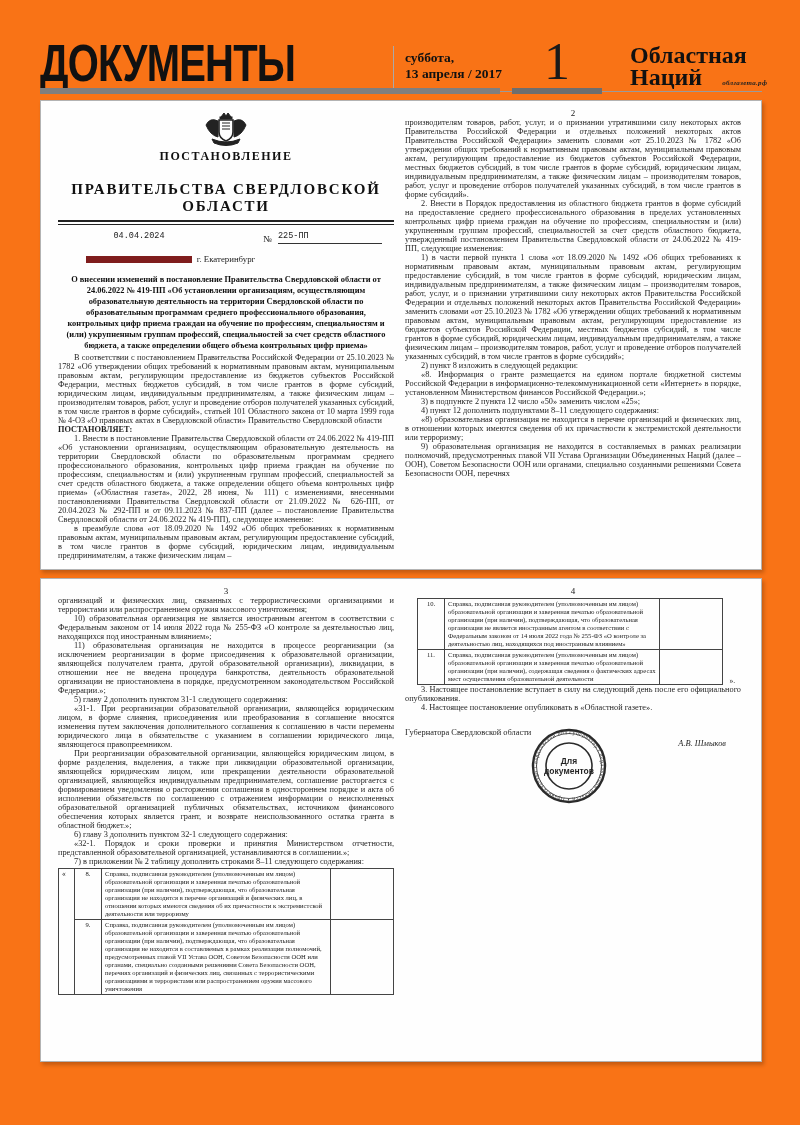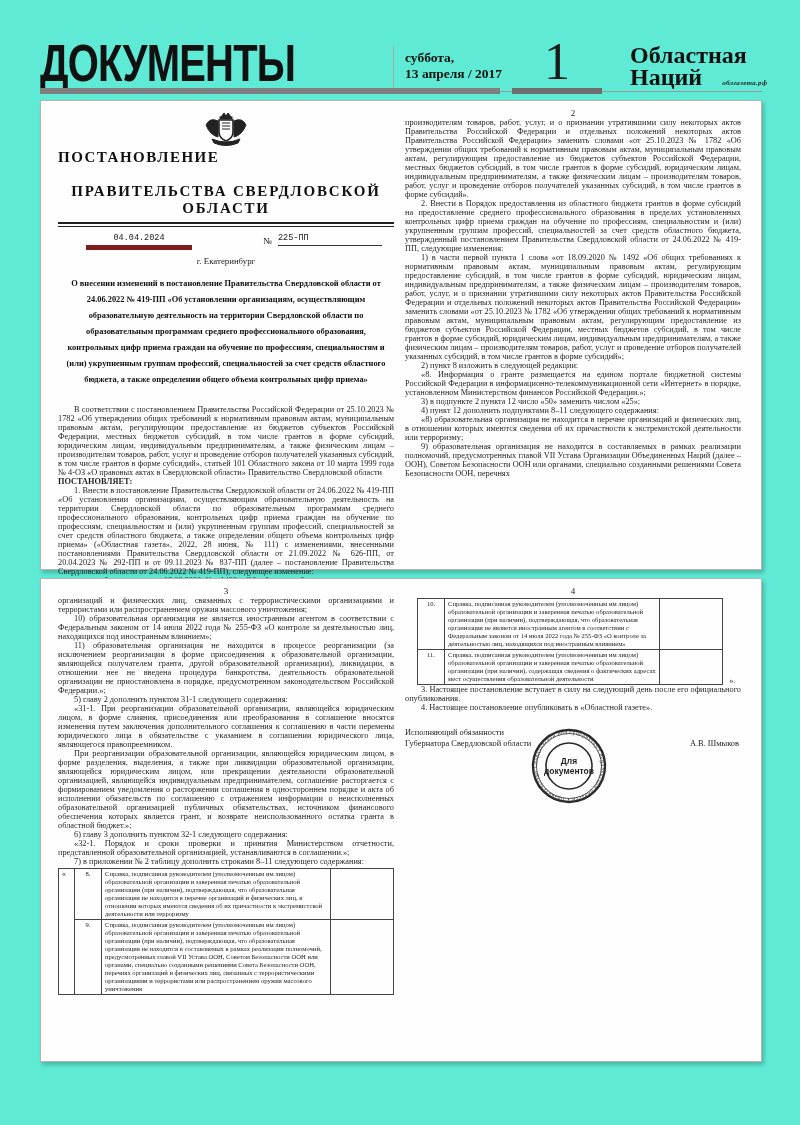--- a/index.html
+++ b/index.html
@@ -1,17 +1,17 @@
 <!DOCTYPE html>
 <html lang="ru"><head>
 <meta charset="utf-8">
 <style>
   html,body{margin:0;padding:0;}
   body{background:#e9e9e9;font-family:"Liberation Serif",serif;color:#1c1c1c;}
-  .page{position:relative;width:800px;height:1125px;background:#5eead4;overflow:hidden;}
+  .page{position:relative;width:800px;height:1125px;background:#f97316;overflow:hidden;}
 
   
   .masthead{position:absolute;left:40px;top:38px;width:722px;height:58px;}
   .doc-word{position:absolute;left:0;top:-4px;font-family:"Liberation Sans",sans-serif;
             font-weight:bold;font-size:50px;letter-spacing:-1px;color:#111;
             transform:scale(.80,1.02);transform-origin:left top;white-space:nowrap;}
   .head-rule{position:absolute;left:0;top:53px;width:722px;height:1px;background:#9a9a9a;}
   .head-bar-left{position:absolute;left:0;top:50px;width:460px;height:6px;background:#7f7f7f;}
   .head-bar-one{position:absolute;left:472px;top:50px;width:90px;height:6px;background:#6e6e6e;}
   .head-divider{position:absolute;left:353px;top:8px;width:1px;height:44px;background:#a9a9a9;}
@@ -25,49 +25,49 @@
   .sheet{position:absolute;left:40px;width:720px;background:#fefefe;
          border:1px solid #b3b3b3;box-shadow:2px 3px 4px rgba(0,0,0,.22);}
   .sheet1{top:100px;height:468px;}
   .sheet2{top:578px;height:482px;}
   .col{position:absolute;top:0;width:336px;height:100%;}
   .colL{left:17px;} .colR{left:364px;}
   .folio{text-align:center;font-size:9px;margin-top:7px;color:#222;}
 
   
   .crest{display:block;margin:10px auto 2px auto;}
-  .org-type{text-align:left;font-weight:bold;font-size:15px;letter-spacing:1.5px;color:#111;}
+  .org-type{text-align:center;font-weight:bold;font-size:12px;letter-spacing:1.5px;color:#111;}
   .org-name{text-align:center;font-weight:bold;font-size:15px;letter-spacing:1.8px;margin-top:17px;color:#111;}
   .dbl-rule{margin-top:5px;border-top:2.5px solid #222;border-bottom:1px solid #222;height:2px;}
   .req-row{position:relative;height:26px;margin-top:3px;font-family:"Liberation Mono",monospace;font-size:8.5px;color:#222;}
-  .req-date{position:absolute;left:28px;top:3px;width:106px;text-align:center;border-bottom:5px solid #7f1d1d;padding-bottom:2px;}
+  .req-date{position:absolute;left:28px;top:3px;width:106px;text-align:center;border-bottom:7px solid #7f1d1d;padding-bottom:15px;}
   .req-no-label{position:absolute;right:122px;top:6px;font-family:"Liberation Serif",serif;font-size:9px;}
   .req-number{position:absolute;right:12px;top:3px;width:104px;text-align:left;border-bottom:1px solid #333;padding-bottom:2px;}
   .req-city{text-align:center;font-size:8.8px;margin-top:0;color:#222;}
 
-  .doc-title{margin:10px 6px 17px 6px;text-align:center;font-weight:bold;font-size:8.4px;line-height:16px;color:#111;}
+  .doc-title{margin:10px 6px 2px 6px;text-align:center;font-weight:bold;font-size:8.4px;line-height:11px;color:#111;}
 
   
   .body-text p{margin:0;font-size:8.3px;line-height:9px;text-align:justify;color:#1e1e1e;}
   .body-text p.ind{text-indent:16px;}
   .resolves{font-weight:bold;font-size:8.6px;line-height:10.7px;}
 
   
   .tbl-wrap{position:relative;margin-top:2px;}
   table.app{border-collapse:collapse;font-size:6.6px;line-height:8px;color:#1e1e1e;}
   table.app td{border:1px solid #444;vertical-align:top;padding:1px 3px;}
   td.qcell{width:9px;border-right:1px solid #444;font-size:7.5px;}
   td.ncell{width:20px;text-align:center;}
   td.ecell{width:56px;}
   .close-quote{position:absolute;right:-12px;bottom:0;font-size:7.5px;}
 
   
   .sig-block{position:relative;margin-top:16px;height:90px;}
   .sig-post{font-size:8.4px;line-height:10.8px;color:#1e1e1e;}
-  .sig-name{position:absolute;right:2px;top:11px;font-size:8.4px;color:#1e1e1e;}
+  .sig-name{position:absolute;right:15px;top:11px;font-size:8.4px;color:#1e1e1e;font-style:italic;}
   .stamp{position:absolute;left:122px;top:-4px;opacity:.92;}
 </style>
 </head>
 <body>
 
 <div class="page">
 
   <div class="masthead">
     <div class="doc-word">ДОКУМЕНТЫ</div>
     <div class="head-divider"></div>
@@ -185,21 +185,20 @@
         </tbody>
           </table>
         <span class="close-quote">».</span>
       </div>
       <div class="body-text" style="">
         <p class="ind">3. Настоящее постановление вступает в силу на следующий день после его официального опубликования.</p>
         <p class="ind">4. Настоящее постановление опубликовать в «Областной газете».</p>
       </div>
       <div class="sig-block">
         <div class="sig-post">
-          <div>Исполняющий обязанности</div>
           <div>Губернатора Свердловской области</div>
         </div>
         <div class="sig-name">А.В. Шмыков</div>
         <svg class="stamp" width="84" height="84" viewBox="0 0 84 84">
           <defs>
               <path id="ringPath" d="M42,10 a32,32 0 1,1 -0.01,0 z"></path>
             </defs>
           <circle cx="42" cy="42" r="36" fill="none" stroke="#1a1a1a" stroke-width="2.4"></circle>
           <circle cx="42" cy="42" r="32.5" fill="none" stroke="#1a1a1a" stroke-width="0.8"></circle>
           <circle cx="42" cy="42" r="23" fill="none" stroke="#1a1a1a" stroke-width="1.6"></circle>

